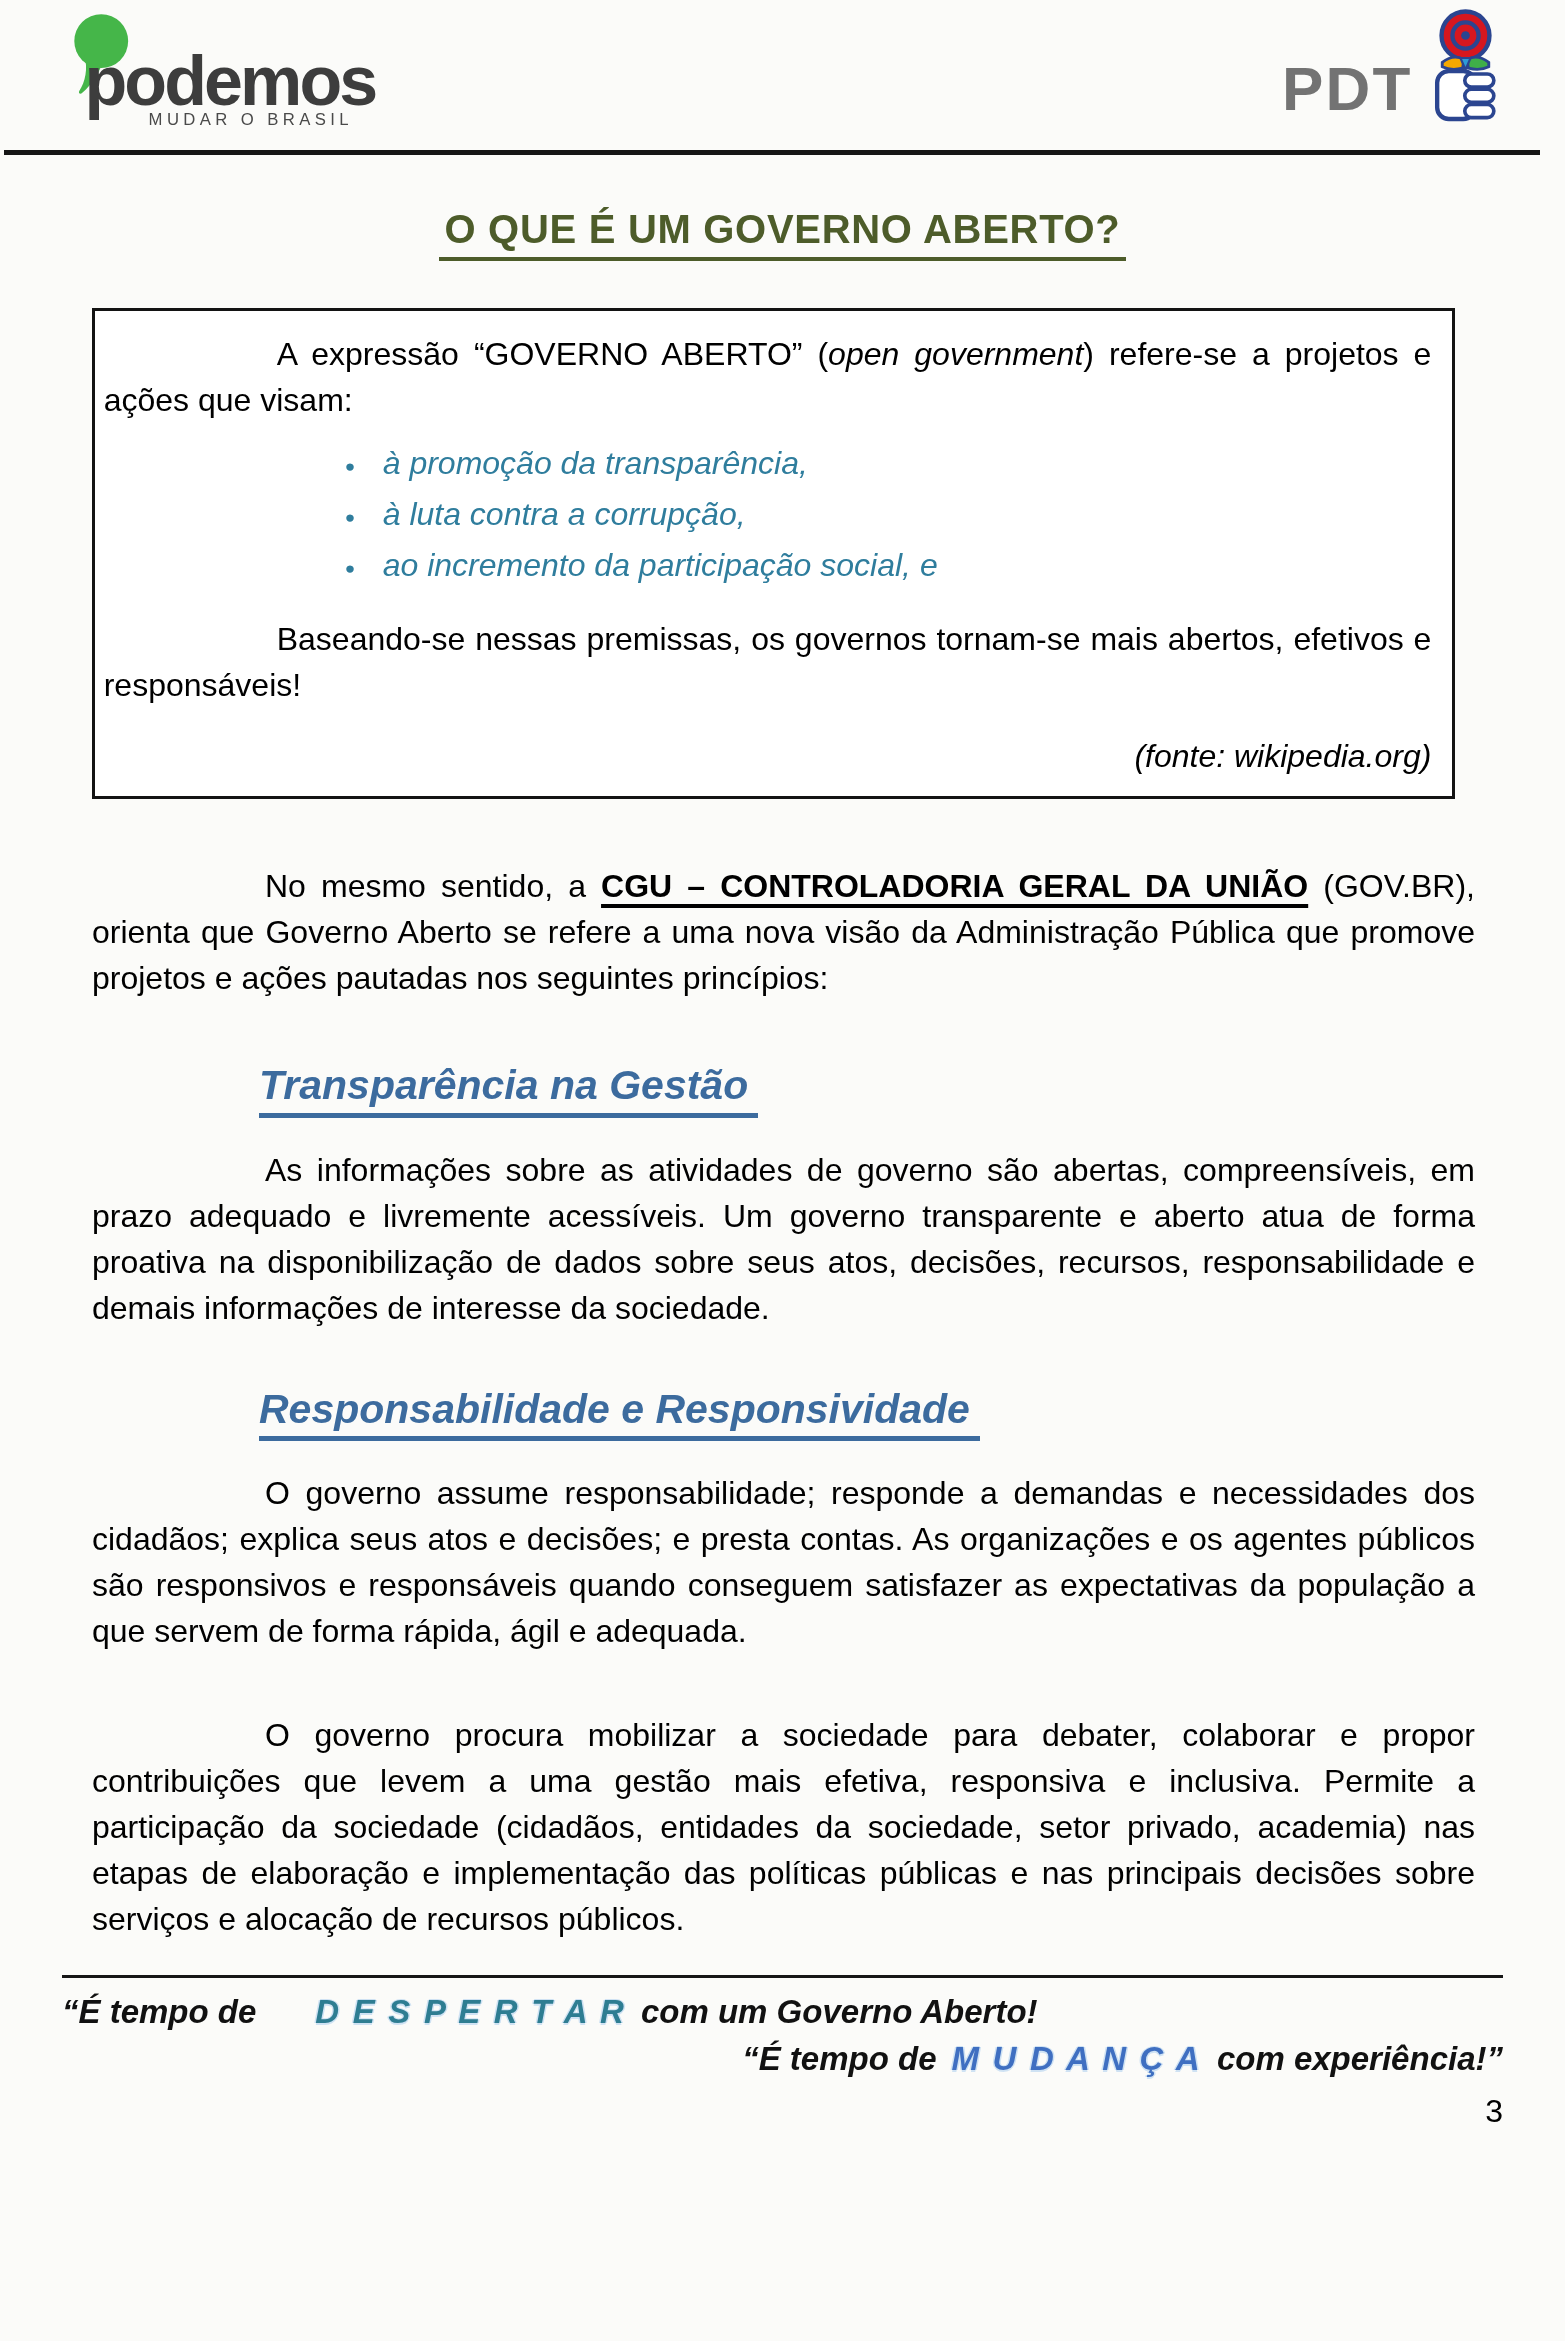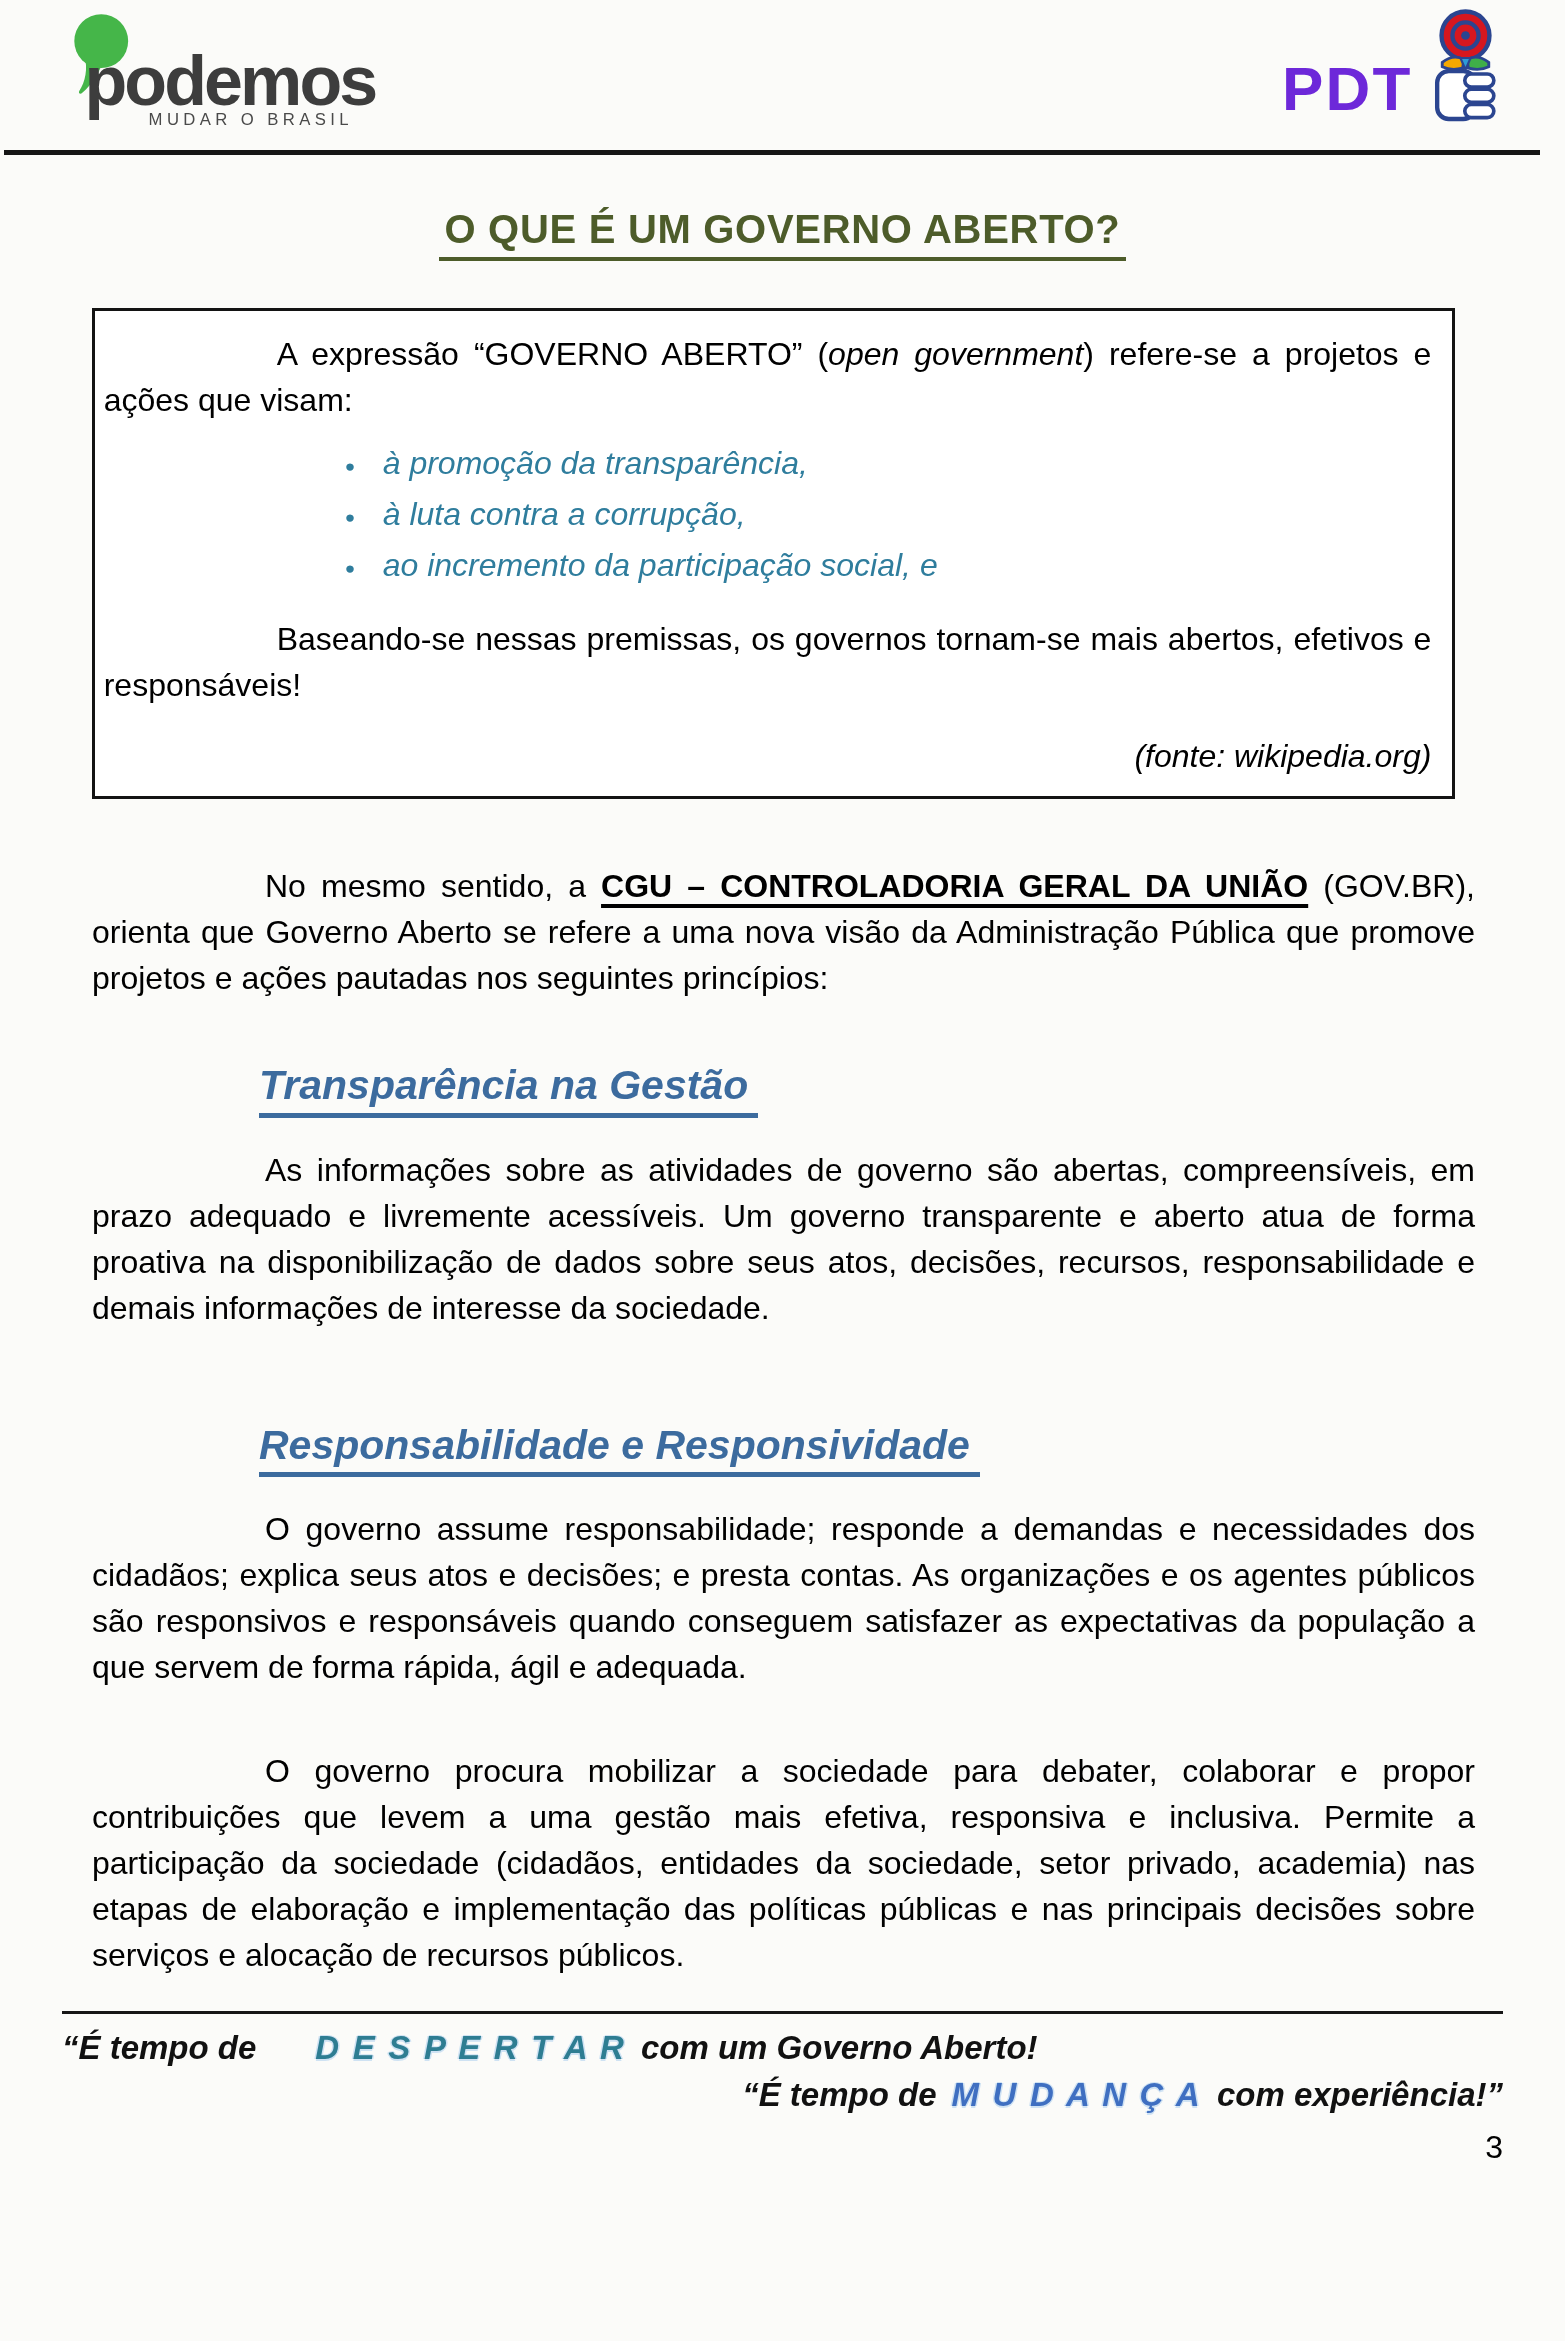--- a/index.html
+++ b/index.html
@@ -18,21 +18,21 @@
   .balloon { position: absolute; left: 1.5px; top: 1.5px; }
   .podemos-word {
     position: absolute; left: 14.5px; top: 30.5px;
     font-size: 70px; font-weight: bold; letter-spacing: -2.9px; color: #3d3d3d;
   }
   .podemos-tagline {
     position: absolute; right: 0px; top: 100px;
     font-size: 16.7px; letter-spacing: 4.4px; color: #4a4a4a; font-weight: 500;
   }
   .logo-pdt { position: absolute; right: 61px; top: 0; display: flex; align-items: center; gap: 14.5px; }
-  .pdt-word { font-size: 62px; font-weight: bold; color: #6d28d9; letter-spacing: 2.2px; margin-top: 45px; }
+  .pdt-word { font-size: 62px; font-weight: bold; color: #737373; letter-spacing: 2.2px; margin-top: 45px; }
   .header-rule { height: 4.4px; background: #161616; margin: 19px 25px 0 4.4px; }
   
   .title-wrap { margin-top: 52px; text-align: center; }
   .title-wrap span {
     display: inline-block;
     font-size: 40px; font-weight: bold; letter-spacing: 0.7px;
     color: #4d5c2a;
     border-bottom: 4.4px solid #4d5c2a;
     padding: 0 5.8px 5.1px 5.8px;
   }
@@ -53,21 +53,21 @@
   }
   .box .closing { text-align: justify; text-indent: 173px; margin: 25px 0 0 0; }
   .box .source  { text-align: right; font-style: italic; margin: 25px 0 0 0; }
   
   .para { text-align: justify; text-indent: 173px; margin: 0; }
   .cgu-para { margin-top: 64px; }
   .seg-b { font-weight: bold; }
   .seg-i { font-style: italic; }
   .seg-u { text-decoration: underline; text-decoration-thickness: 3.6px; text-underline-offset: 6.5px; }
   .section-1 { margin-top: 61px; }
-  .section-2 { margin-top: 91px; }
+  .section-2 { margin-top: 55px; }
   .section-3 { margin-top: 58px; }
   .section-heading {
     display: inline-block;
     margin: 0 0 0 167px;
     font-size: 41px; line-height: 47px;
     font-weight: bold; font-style: italic;
     color: #3c6b9e;
     border-bottom: 5.1px solid #3c6b9e;
     padding: 0 10.2px 3.6px 0;
   }

